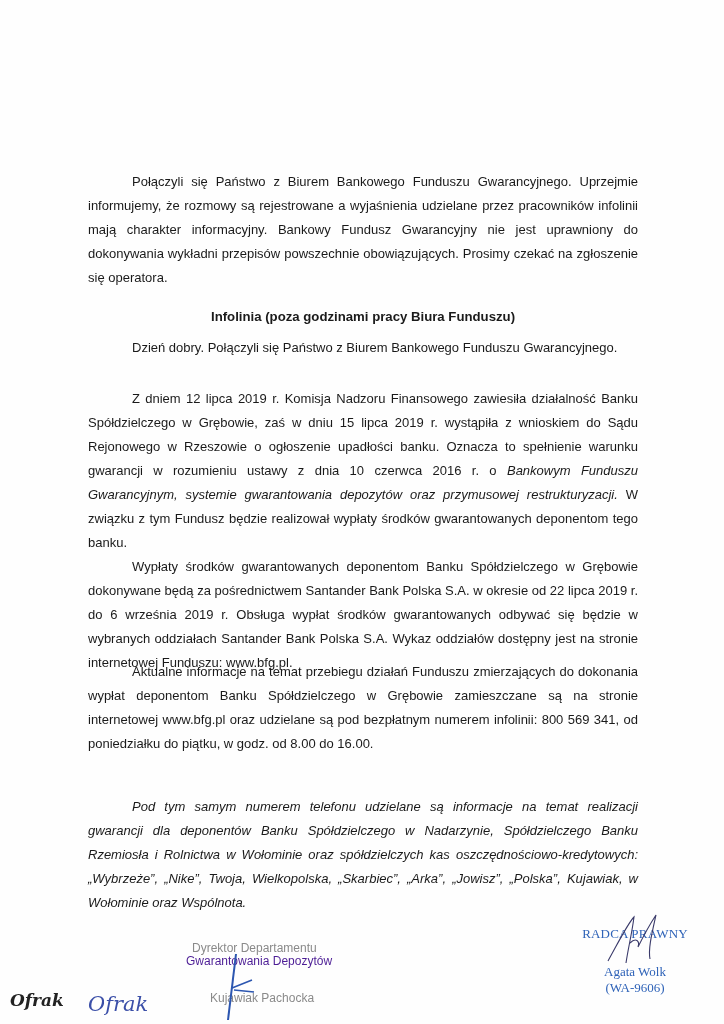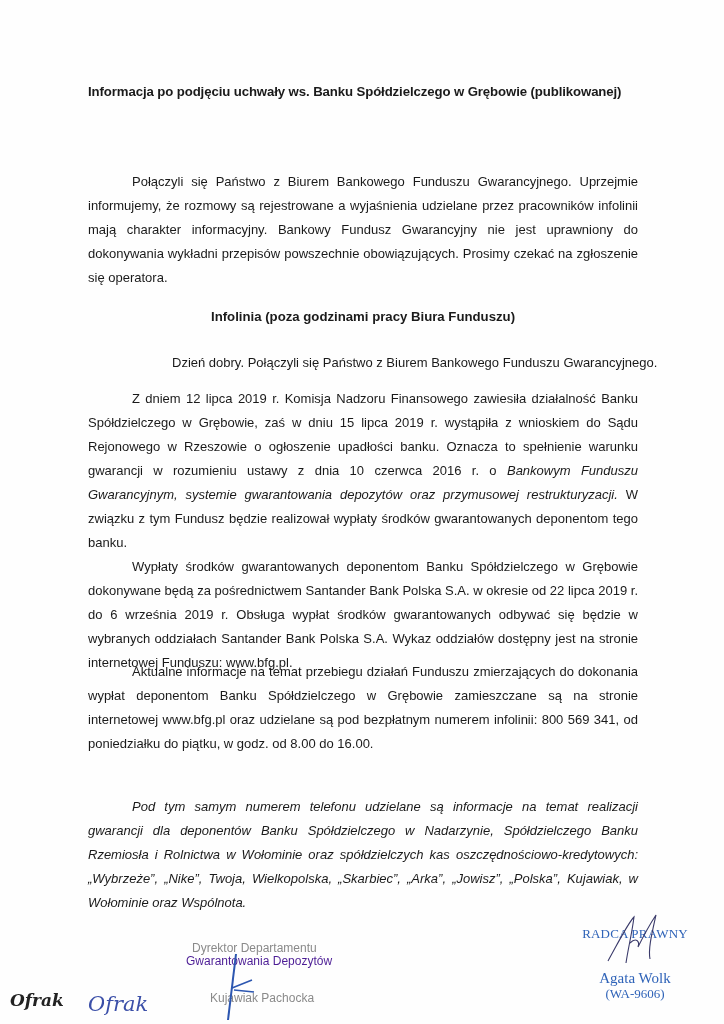--- a/index.html
+++ b/index.html
@@ -14,30 +14,29 @@
   .stamp-left { position: absolute; left: 130px; top: 940px; width: 220px; color: #8a8a8a; font-size: 12px; line-height: 17px; }
   .stamp-left .line { position: absolute; white-space: nowrap; margin-left: 40px; }
   .stamp-right { position: absolute; left: 560px; top: 925px; width: 150px; font-family: "Liberation Serif", serif; color: #2f63b8; text-align: center; }
   .sig { position: absolute; font-family: "DejaVu Serif", serif; font-style: italic; white-space: nowrap; }
 </style>
 </head>
 <body>
 
 <div class="page">
 
-  <div class="title">Informacja po podjęciu uchwały ws. Banku Spółdzielczego w Grębowie (publikowanej)</div>
 
 
   <div class="text" style="top:170px;">
     <p class="para">Połączyli się Państwo z Biurem Bankowego Funduszu Gwarancyjnego. Uprzejmie informujemy, że rozmowy są rejestrowane a wyjaśnienia udzielane przez pracowników infolinii mają charakter informacyjny. Bankowy Fundusz Gwarancyjny nie jest uprawniony do dokonywania wykładni przepisów powszechnie obowiązujących. Prosimy czekać na zgłoszenie się operatora.</p>
   </div>
 
   <div class="subhead" style="top:309px;">Infolinia (poza godzinami pracy Biura Funduszu)</div>
 
-  <div class="text" style="top:351px;margin-left:40px;">
+  <div class="text" style="top:336px;">
     <p class="para">Dzień dobry. Połączyli się Państwo z Biurem Bankowego Funduszu Gwarancyjnego.</p>
   </div>
 
   <div class="text" style="top:387px;">
     <p class="para"><span>Z dniem 12 lipca 2019 r. Komisja Nadzoru Finansowego zawiesiła działalność Banku Spółdzielczego w Grębowie, zaś w dniu 15 lipca 2019 r. wystąpiła z wnioskiem do Sądu Rejonowego w Rzeszowie o ogłoszenie upadłości banku. Oznacza to spełnienie warunku gwarancji w rozumieniu ustawy z dnia 10 czerwca 2016 r. o </span><span class="ital">Bankowym Funduszu Gwarancyjnym, systemie gwarantowania depozytów oraz przymusowej restrukturyzacji.</span><span> W związku z tym Fundusz będzie realizował wypłaty środków gwarantowanych deponentom tego banku.</span></p>
   </div>
 
   <div class="text" style="top:555px;">
     <p class="para">Wypłaty środków gwarantowanych deponentom Banku Spółdzielczego w Grębowie dokonywane będą za pośrednictwem Santander Bank Polska S.A. w okresie od 22 lipca 2019 r. do 6 września 2019 r. Obsługa wypłat środków gwarantowanych odbywać się będzie w wybranych oddziałach Santander Bank Polska S.A. Wykaz oddziałów dostępny jest na stronie internetowej Funduszu: www.bfg.pl.</p>
   </div>
@@ -58,20 +57,20 @@
       <path d="M18 2 L10 68" stroke="#2c56b0" stroke-width="2" fill="none"></path>
       <path d="M14 36 L34 28 M16 38 L36 40" stroke="#2c56b0" stroke-width="1.6" fill="none"></path>
     </svg>
   </div>
 
   <div class="stamp-right">
     <div style="font-size:13px; letter-spacing:0.2px; line-height:18px;">RADCA PRAWNY</div>
     <svg style="position:absolute; left:40px; top:-12px;" width="70" height="56" viewBox="0 0 70 56">
       <path d="M8 48 C18 30, 28 10, 34 4 C32 20, 28 36, 26 50 M30 30 C36 24, 40 28, 38 34 C44 22, 52 8, 56 2 C52 20, 48 36, 50 46" stroke="#3a3a6a" stroke-width="1.1" fill="none"></path>
     </svg>
-    <div style="font-size:15px; line-height:16px; margin-top:27px;text-align:center;">Agata Wolk</div>
+    <div style="font-size:13px; line-height:16px; margin-top:21px;text-align:center;">Agata Wolk</div>
     <div style="font-size:13px; line-height:16px;">(WA-9606)</div>
   </div>
 
   <div class="sig" style="left:10px; top:990px; font-size:17px; color:#222; font-weight:bold;">Ofrak</div>
   <div class="sig" style="left:88px; top:992px; font-size:21px; color:#3b4fa8;">Ofrak</div>
 
 </div>
 
 </body></html>

